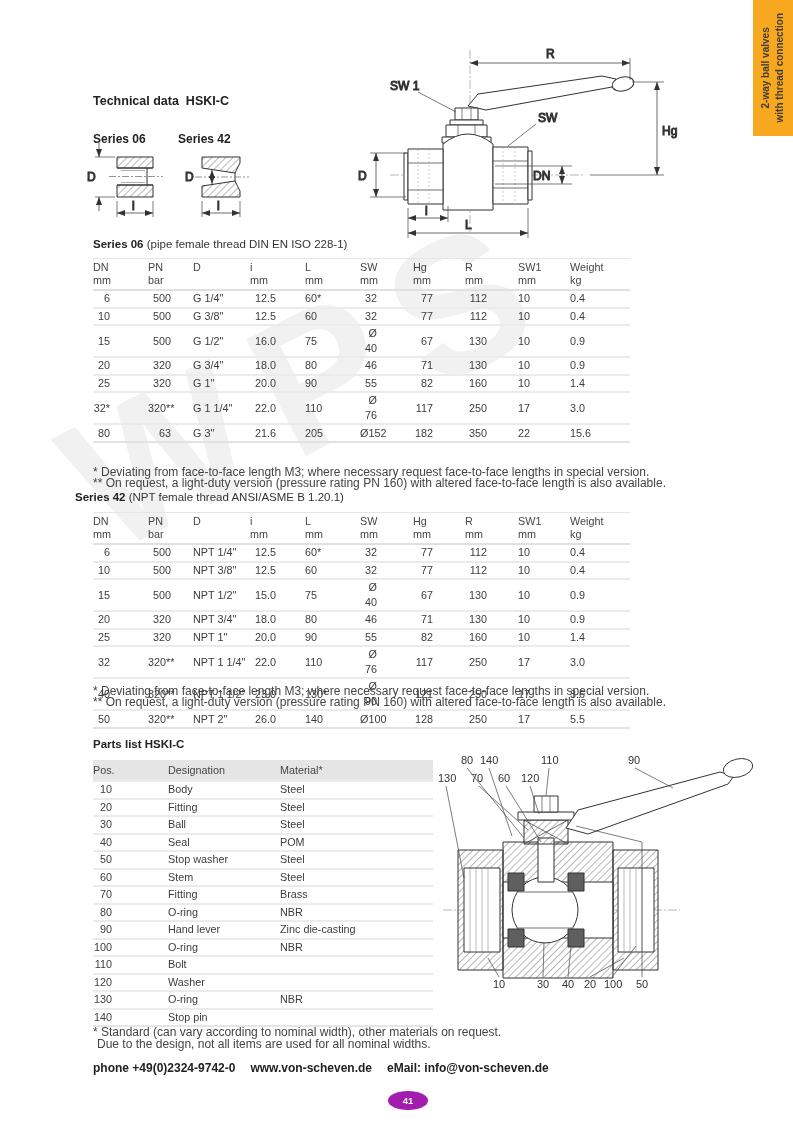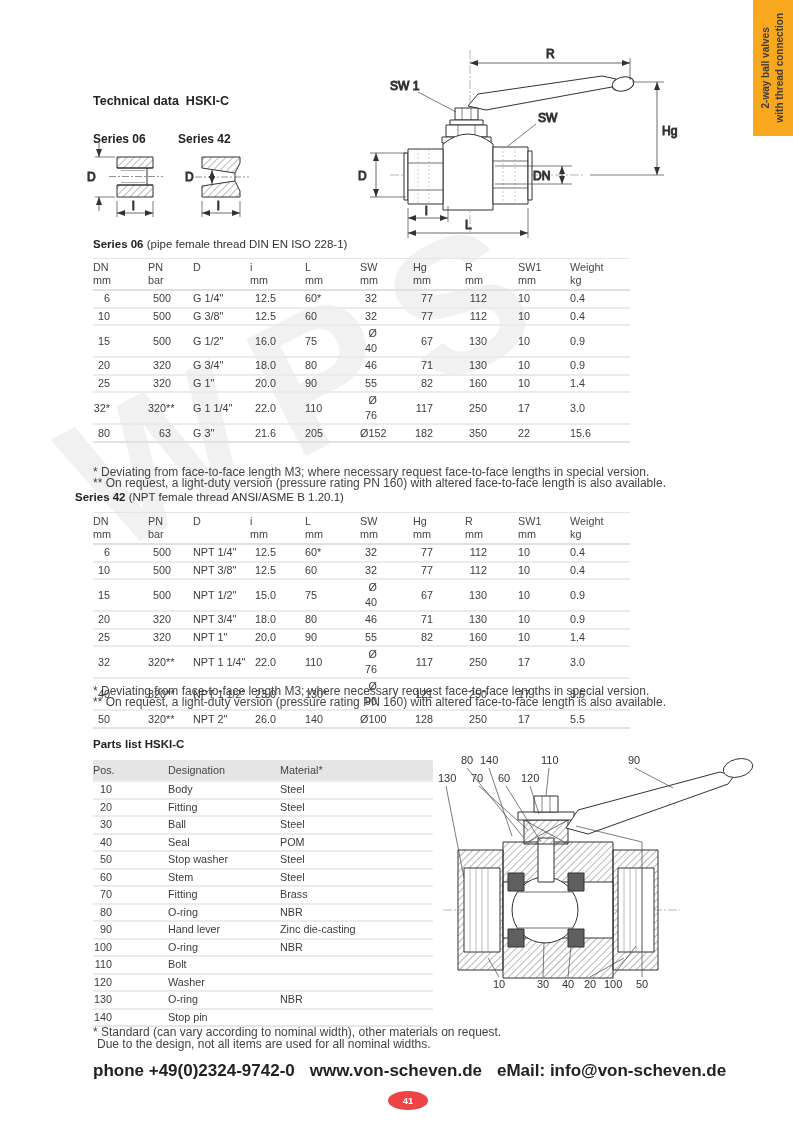--- a/index.html
+++ b/index.html
@@ -59,22 +59,22 @@
   .pd-co{position:absolute;font-size:11px;color:#333;}
   .pd-co-0{left:23px;top:4px;}  .pd-co-1{left:42px;top:4px;}
   .pd-co-2{left:103px;top:4px;} .pd-co-3{left:190px;top:4px;}
   .pd-co-4{left:0px;top:22px;}  .pd-co-5{left:33px;top:22px;}
   .pd-co-6{left:60px;top:22px;} .pd-co-7{left:83px;top:22px;}
   .pd-co-8{left:55px;top:228px;} .pd-co-9{left:99px;top:228px;}
   .pd-co-10{left:124px;top:228px;} .pd-co-11{left:146px;top:228px;}
   .pd-co-12{left:166px;top:228px;} .pd-co-13{left:198px;top:228px;}
 
   
-  .footer{left:93px;top:1061px;display:flex;gap:15px;font-size:17px;font-weight:bold;color:#222;}
-  .page-badge{left:388px;top:1091px;width:40px;height:19px;border-radius:50%;background:#ef4444;
+  .footer{left:93px;top:1061px;display:flex;gap:15px;font-size:12px;font-weight:bold;color:#222;}
+  .page-badge{left:388px;top:1091px;width:40px;height:19px;border-radius:50%;background:#a21caf;
     color:#fff;font-size:9.5px;font-weight:bold;text-align:center;line-height:19px;}
 
   svg{overflow:visible;}
   svg line,svg path,svg rect,svg polygon,svg circle,svg ellipse,svg polyline{vector-effect:non-scaling-stroke;}
   .dim-label{font-family:"Liberation Sans",sans-serif;font-size:12px;fill:#333;}
 </style>
 </head>
 <body>
 
 <div class="page">

